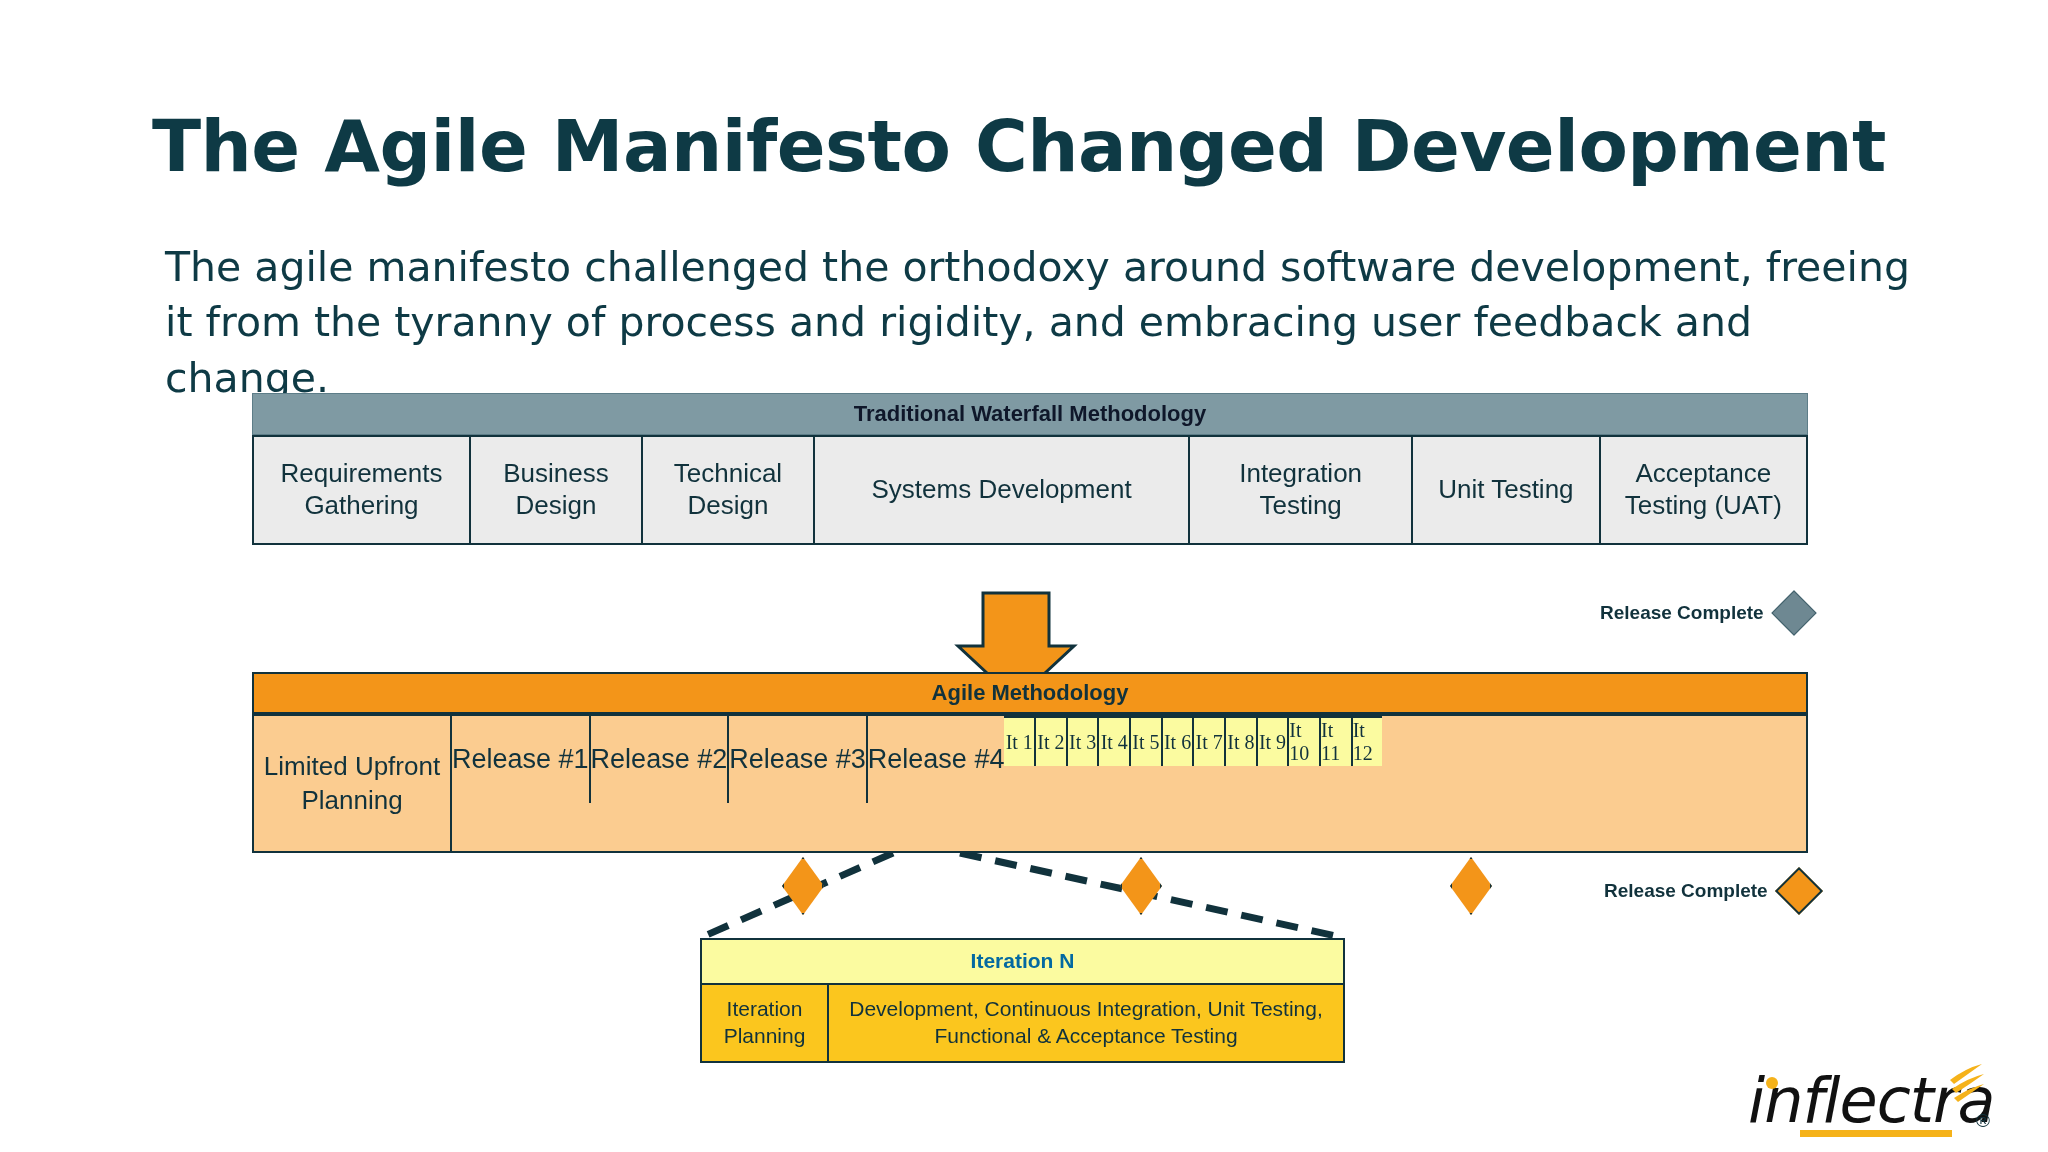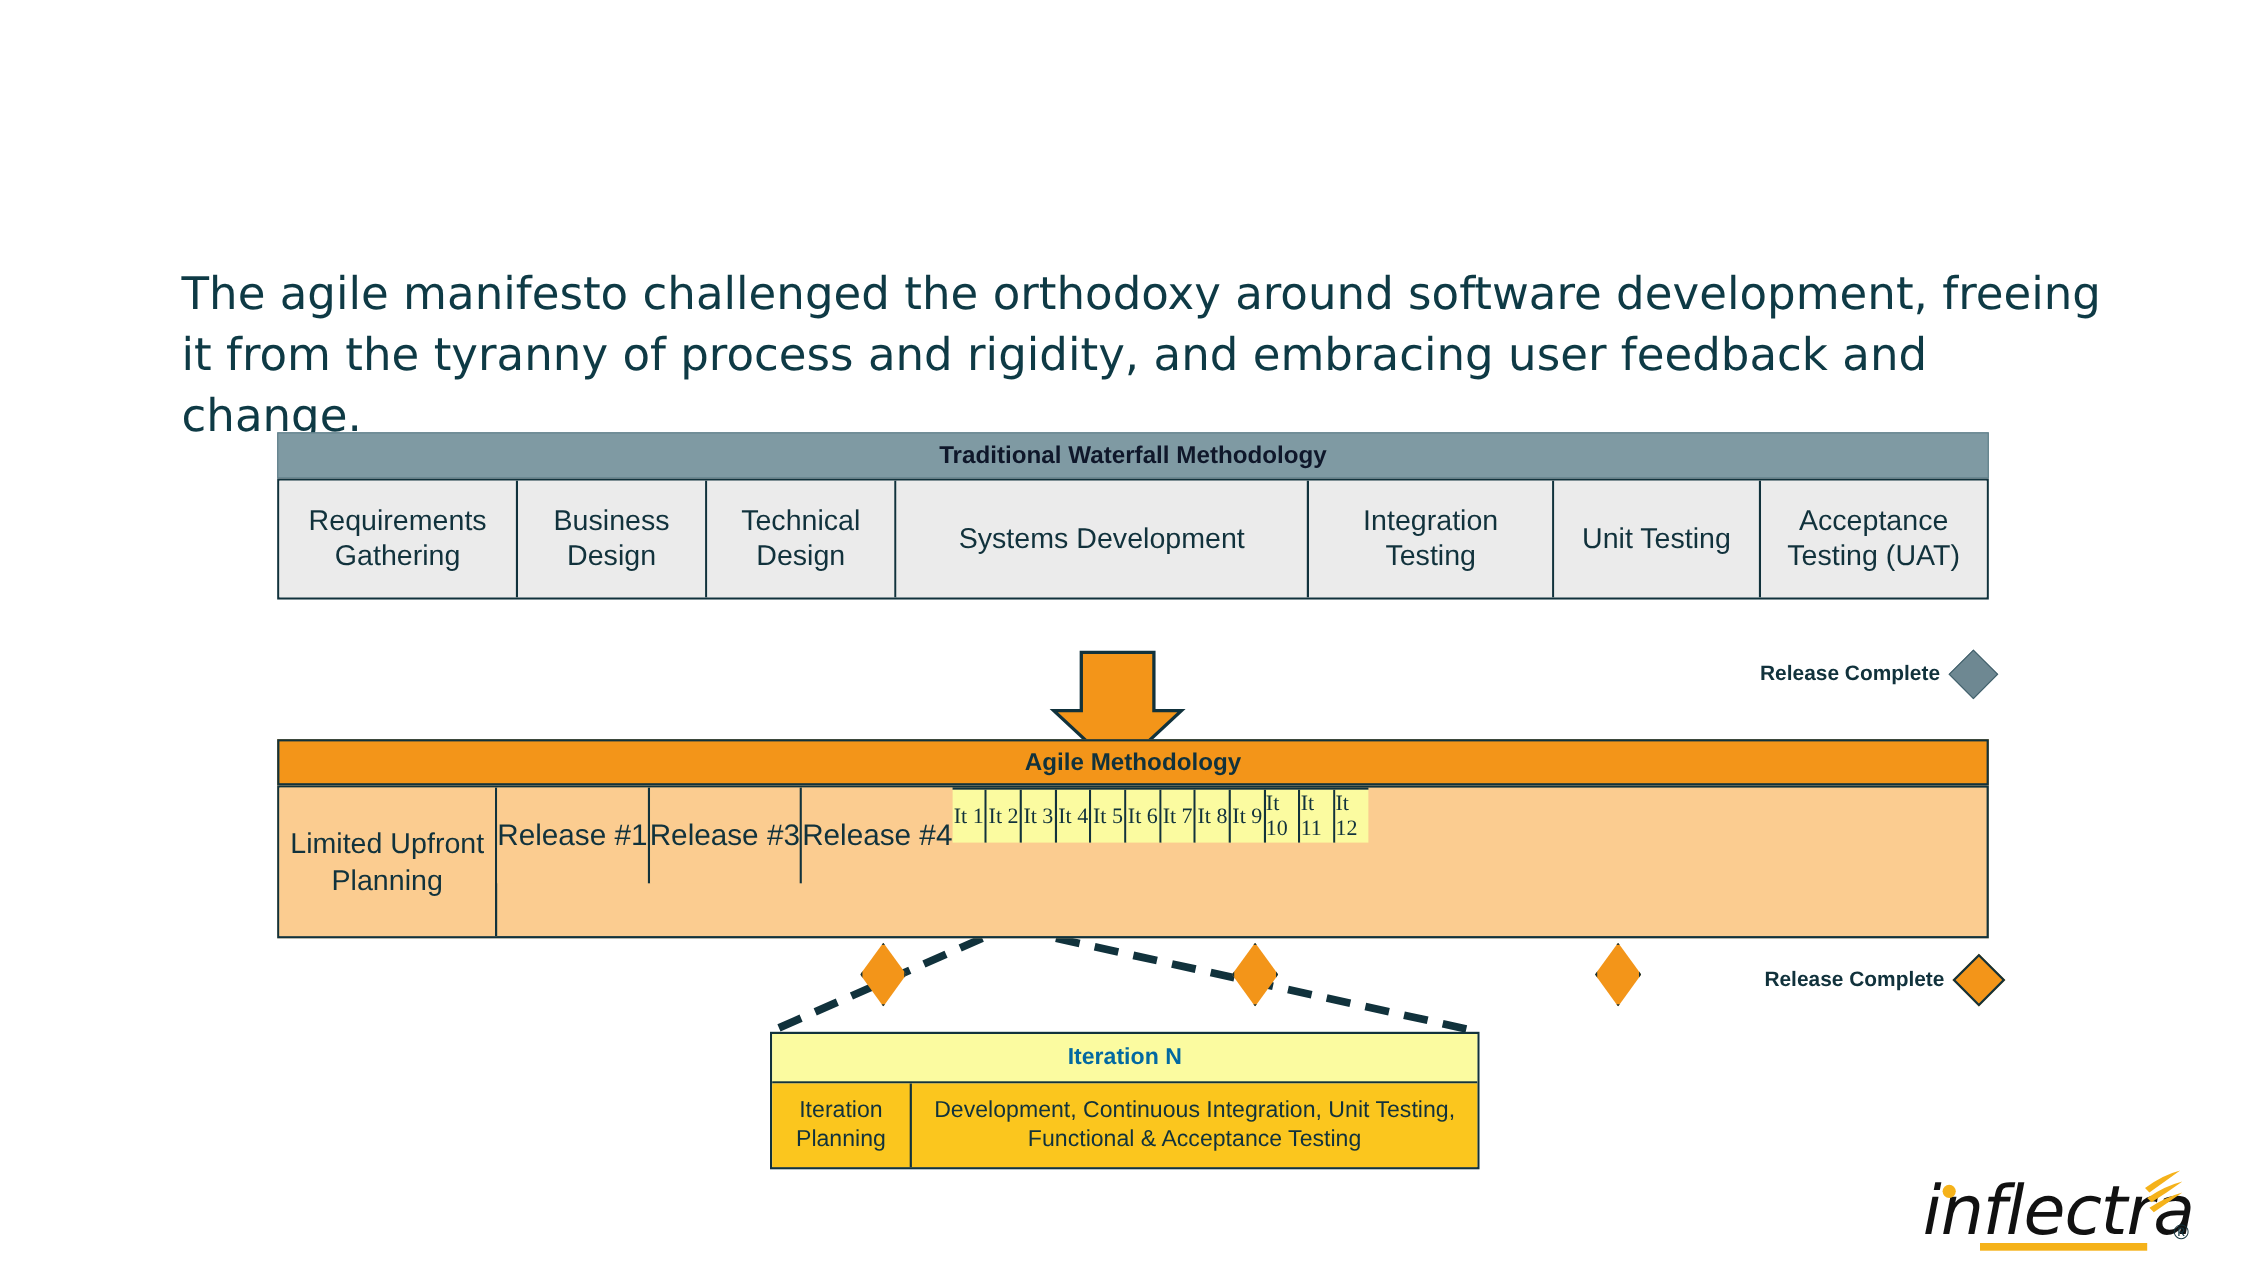--- a/index.html
+++ b/index.html
@@ -143,20 +143,21 @@
     font-size:62px;color:#111111;letter-spacing:-1px;
   }
   .logo-rule{position:absolute;left:64px;top:74px;width:152px;height:7px;background:#f5b21a;}
   .logo-reg{position:absolute;left:240px;top:54px;font-size:19px;color:#11323c;}
 </style>
 </head>
 <body>
 
 <div class="slide">
 
+  <div class="title">The Agile Manifesto Changed Development</div>
   <div class="subtitle">The agile manifesto challenged the orthodoxy around software development, freeing it from the tyranny of process and rigidity, and embracing user feedback and change.</div>
 
   <div class="bar-head wf-head">Traditional Waterfall Methodology</div>
 
   <div class="wf-row" id="wf-row">
       <div class="wf-cell" style="flex: 0 0 13.9798%;">Requirements Gathering</div>
       <div class="wf-cell" style="flex: 0 0 11.0831%;">Business Design</div>
       <div class="wf-cell" style="flex: 0 0 11.0831%;">Technical Design</div>
       <div class="wf-cell" style="flex: 0 0 24.1814%;">Systems Development</div>
       <div class="wf-cell" style="flex: 0 0 14.3577%;">Integration Testing</div>
@@ -176,20 +177,21 @@
     <line x1="960" y1="853" x2="1345" y2="938" stroke="#11323c" stroke-width="7" stroke-dasharray="22 14"></line>
   </svg>
 
   <div class="bar-head ag-head">Agile Methodology</div>
 
   <div class="ag-wrap">
     <div class="ag-plan">Limited Upfront Planning</div>
     <div class="ag-right">
       <div class="rel-row" id="rel-row">
           <div class="rel-cell">Release #1</div>
+          <div class="rel-cell">Release #2</div>
           <div class="rel-cell">Release #3</div>
           <div class="rel-cell">Release #4</div>
         </div>
       <div class="it-row" id="it-row">
           <div class="it-cell">It 1</div>
           <div class="it-cell">It 2</div>
           <div class="it-cell">It 3</div>
           <div class="it-cell">It 4</div>
           <div class="it-cell">It 5</div>
           <div class="it-cell">It 6</div>

